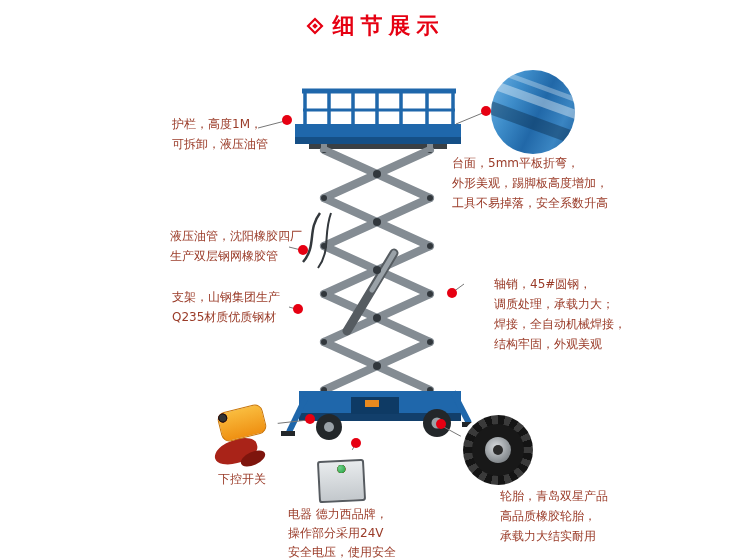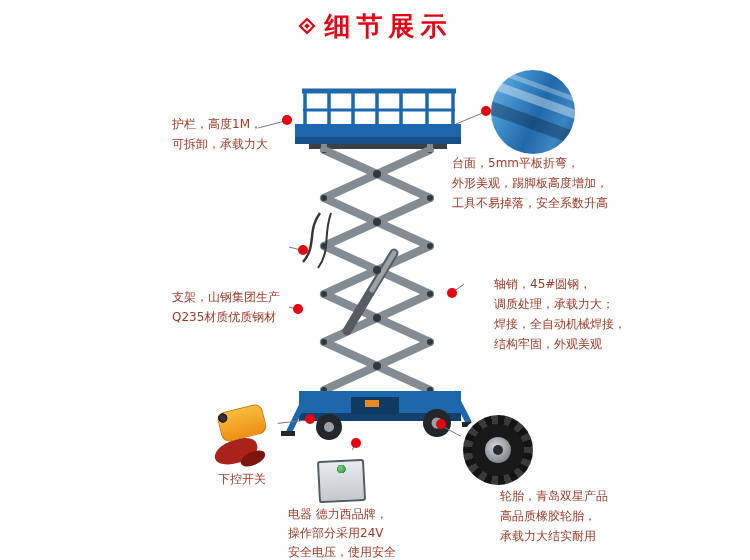--- a/index.html
+++ b/index.html
@@ -3,21 +3,21 @@
 <meta charset="utf-8">
 <style>
   * { margin:0; padding:0; box-sizing:border-box; }
   html,body { background:#fff; }
   body { width:750px; height:560px; font-family:"DejaVu Sans","Liberation Sans",sans-serif; }
   .canvas { position:relative; width:750px; height:560px; background:#fff; overflow:hidden; }
 
   
   .title-bar { position:absolute; top:10px; left:0; width:100%; height:32px;
                display:flex; justify-content:center; align-items:center; gap:9px; }
-  .title { font-size:26px; font-weight:bold; color:var(--accent,#e60012); letter-spacing:6px; }
+  .title { font-size:22px; font-weight:bold; color:var(--accent,#e60012); letter-spacing:6px; }
   .diamond { flex:0 0 auto; }
 
   
   .art { position:absolute; left:0; top:0; width:750px; height:560px; }
 
   
   .callout { position:absolute; font-size:12px; line-height:20px; color:var(--annotation,#9a3b28); }
   .callout span { display:block; white-space:nowrap; }
   #co-guardrail  { left:172px; top:114px; }
   #co-platform   { left:452px; top:153px; }
@@ -212,29 +212,33 @@
 
   <div class="circle" id="ph-tire">
     <i class="t-outer"></i>
     <i class="t-side"></i>
     <i class="t-hub"></i>
     <i class="t-center"></i>
   </div>
 
   <div class="callout" id="co-guardrail">
     <span>护栏，高度1M，</span>
-    <span>可拆卸，承载力大</span>
+    <span>可拆卸，液压油管</span>
   </div>
 
   <div class="callout" id="co-platform">
     <span>台面，5mm平板折弯，</span>
     <span>外形美观，踢脚板高度增加，</span>
     <span>工具不易掉落，安全系数升高</span>
   </div>
 
+  <div class="callout" id="co-hydraulic">
+    <span>液压油管，沈阳橡胶四厂</span>
+    <span>生产双层钢网橡胶管</span>
+  </div>
 
   <div class="callout" id="co-support">
     <span>支架，山钢集团生产</span>
     <span>Q235材质优质钢材</span>
   </div>
 
   <div class="callout" id="co-axle">
     <span>轴销，45#圆钢，</span>
     <span>调质处理，承载力大；</span>
     <span>焊接，全自动机械焊接，</span>

